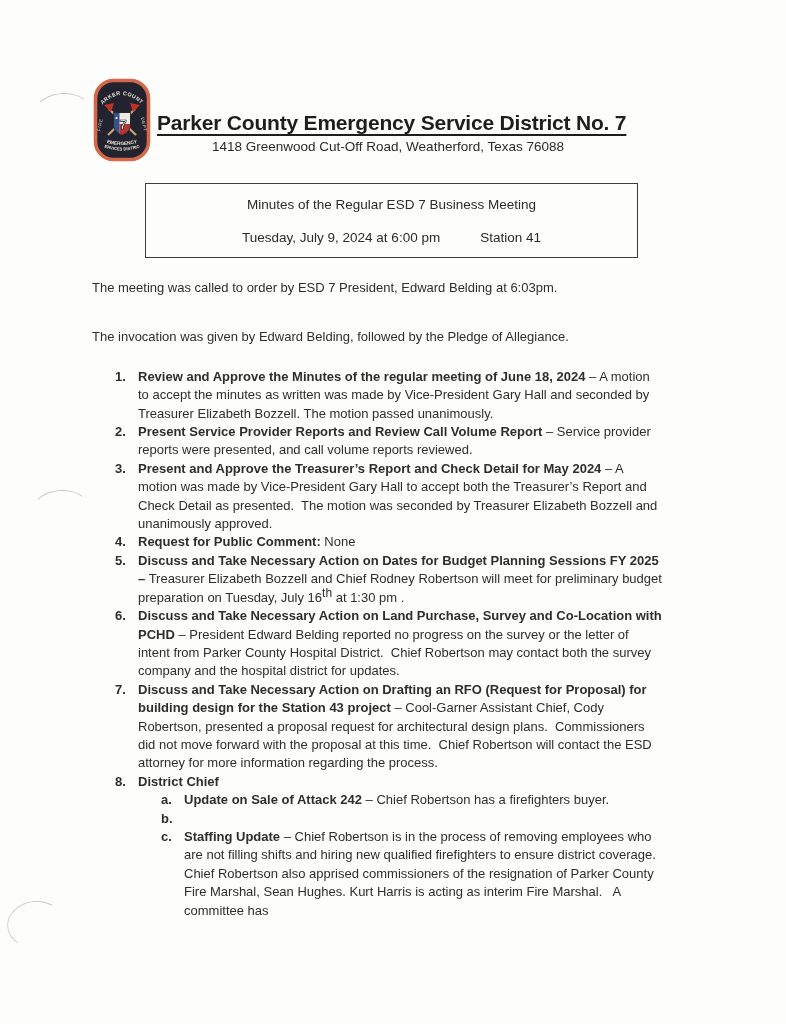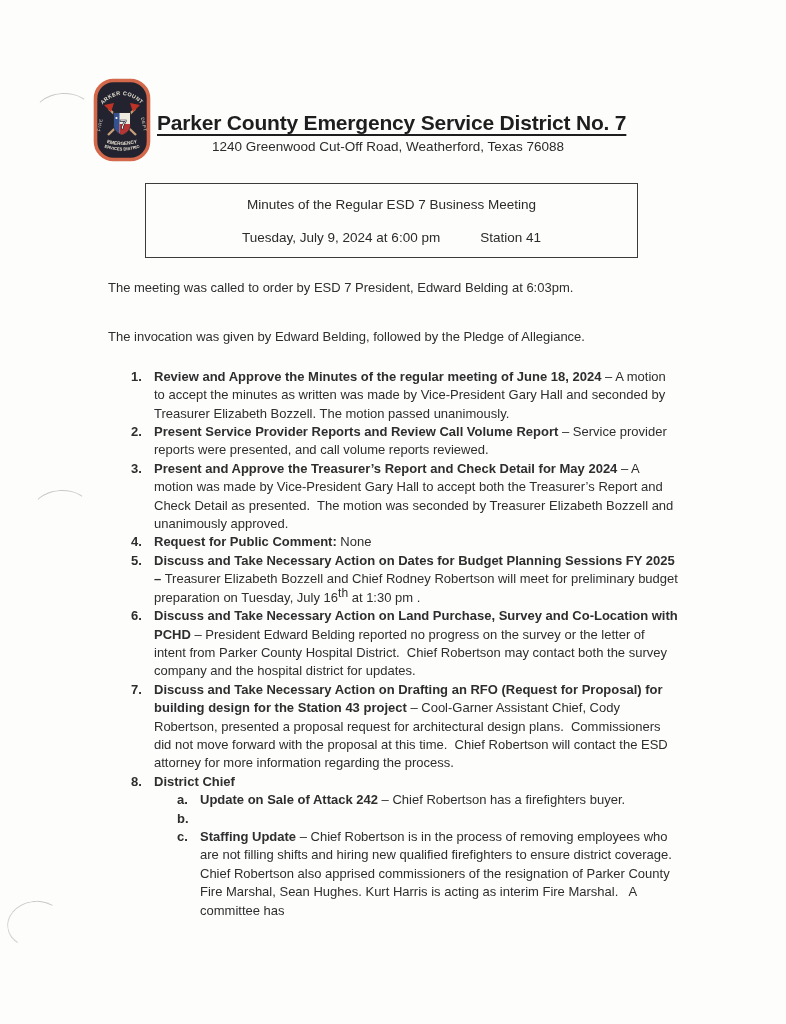--- a/index.html
+++ b/index.html
@@ -33,21 +33,21 @@
   }
   .meeting-box{
     position:absolute;left:145px;top:183px;width:491px;height:73px;
     border:1.5px solid #3c3c3c;background:transparent;
     display:flex;flex-direction:column;align-items:center;justify-content:center;gap:18px;
     font-size:13.5px;color:#2b2b2b;
   }
   .meeting-line2{display:flex;gap:40px;}
   
   .content{
-    position:absolute;left:108px;top:279px;width:572px;
+    position:absolute;left:92px;top:279px;width:572px;
     font-size:13px;line-height:18.4px;color:#2e2e2e;
   }
   .para{margin:0;}
   .para-2{margin-top:31px;}
   .agenda{margin-top:21px;}
   .row{display:flex;align-items:flex-start;}
   .row .num{flex:none;width:23px;margin-left:23px;font-weight:bold;}
   .row.sub .num{margin-left:69px;}
   .row .txt{flex:1;min-width:0;}
   .b{font-weight:bold;}
@@ -96,21 +96,21 @@
   <text x="49.5" y="47" font-size="4.4" fill="#ded8c8" letter-spacing="0.8" text-anchor="middle" transform="rotate(78 49.5 47)">DEPT</text>
   <text font-size="4.8" fill="#e8e2d2" font-weight="bold">
     <textPath href="#arcBot1" startOffset="50%" text-anchor="middle">EMERGENCY</textPath>
   </text>
   <text font-size="4.2" fill="#e8e2d2" font-weight="bold">
     <textPath href="#arcBot2" startOffset="50%" text-anchor="middle">SERVICES DISTRICT</textPath>
   </text>
 </svg>
 
 <div class="doc-title">Parker County Emergency Service District No. 7</div>
-<div class="address">1240 Greenwood Cut-Off Road, Weatherford, Texas  76088</div>
+<div class="address">1418 Greenwood Cut-Off Road, Weatherford, Texas  76088</div>
 
 <div class="meeting-box">
   <div>Minutes of the Regular ESD 7 Business Meeting</div>
   <div class="meeting-line2">
     <span>Tuesday, July 9, 2024 at 6:00 pm</span>
     <span>Station 41</span>
   </div>
 </div>
 
 <div class="content">

